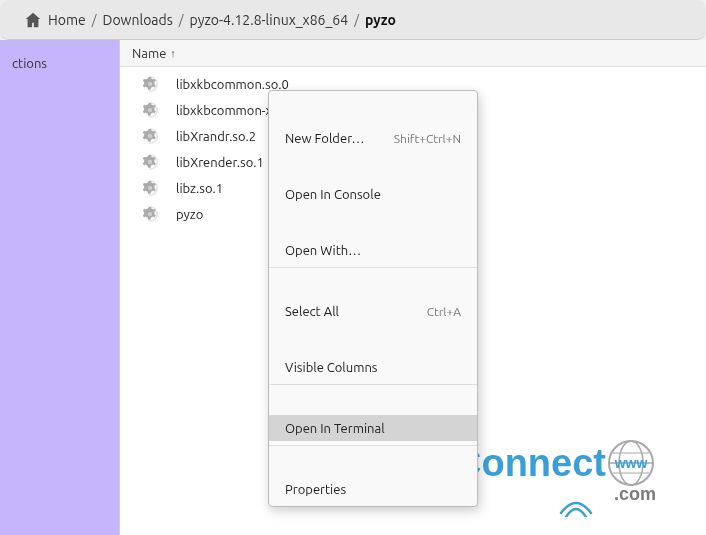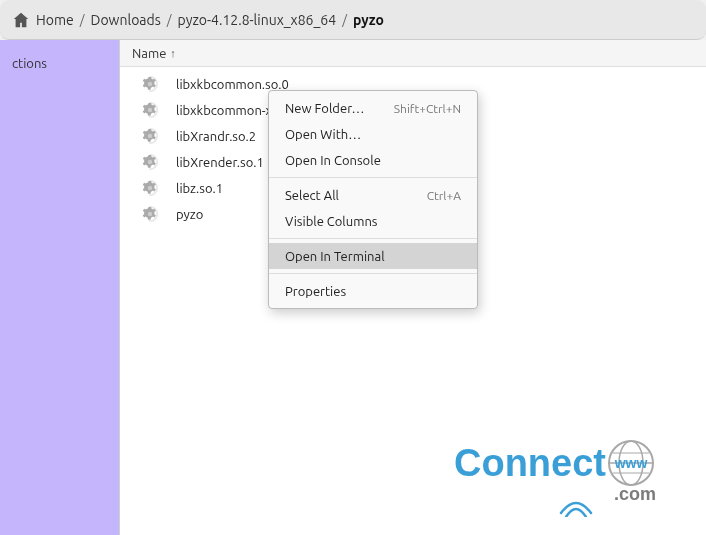--- a/index.html
+++ b/index.html
@@ -14,21 +14,21 @@
       position: relative;
     }
 
     
     .header {
       background: #e8e8e8;
       border-bottom: 1px solid #ccc;
       height: 40px;
       display: flex;
       align-items: center;
-      padding: 0 12px;
+      padding: 0 24px;
       gap: 4px;
       border-radius: 9px;
     }
 
     .breadcrumb-icon {
       width: 18px;
       height: 18px;
       margin-right: 2px;
     }
 
@@ -133,20 +133,21 @@
 
     .menu-item {
       display: flex;
       justify-content: space-between;
       align-items: center;
       padding: 6px 16px;
       font-size: 13px;
       color: #222;
       cursor: pointer;
       white-space: nowrap;
+      margin-top: 30px;
     }
 
     .menu-item.highlighted {
       background: #d4d4d4;
     }
 
     .menu-item.disabled {
       color: #aaa;
       cursor: default;
     }
@@ -287,24 +288,24 @@
           <span style="font-size: 13px;">pyzo</span>
         </div>
       </div>
 
     <div class="context-menu" id="context-menu-container">
         <div class="menu-item">
           <span>New Folder…</span>
           <span class="shortcut">Shift+Ctrl+N</span>
         </div>
         <div class="menu-item">
+          <span>Open In Console</span>
+        </div>
+        <div class="menu-item">
           <span>Open With…</span>
-        </div>
-        <div class="menu-item">
-          <span>Open In Console</span>
         </div>
         <div class="menu-separator"></div>
         <div class="menu-item">
           <span>Select All</span>
           <span class="shortcut">Ctrl+A</span>
         </div>
         <div class="menu-item">
           <span>Visible Columns</span>
         </div>
         <div class="menu-separator"></div>

